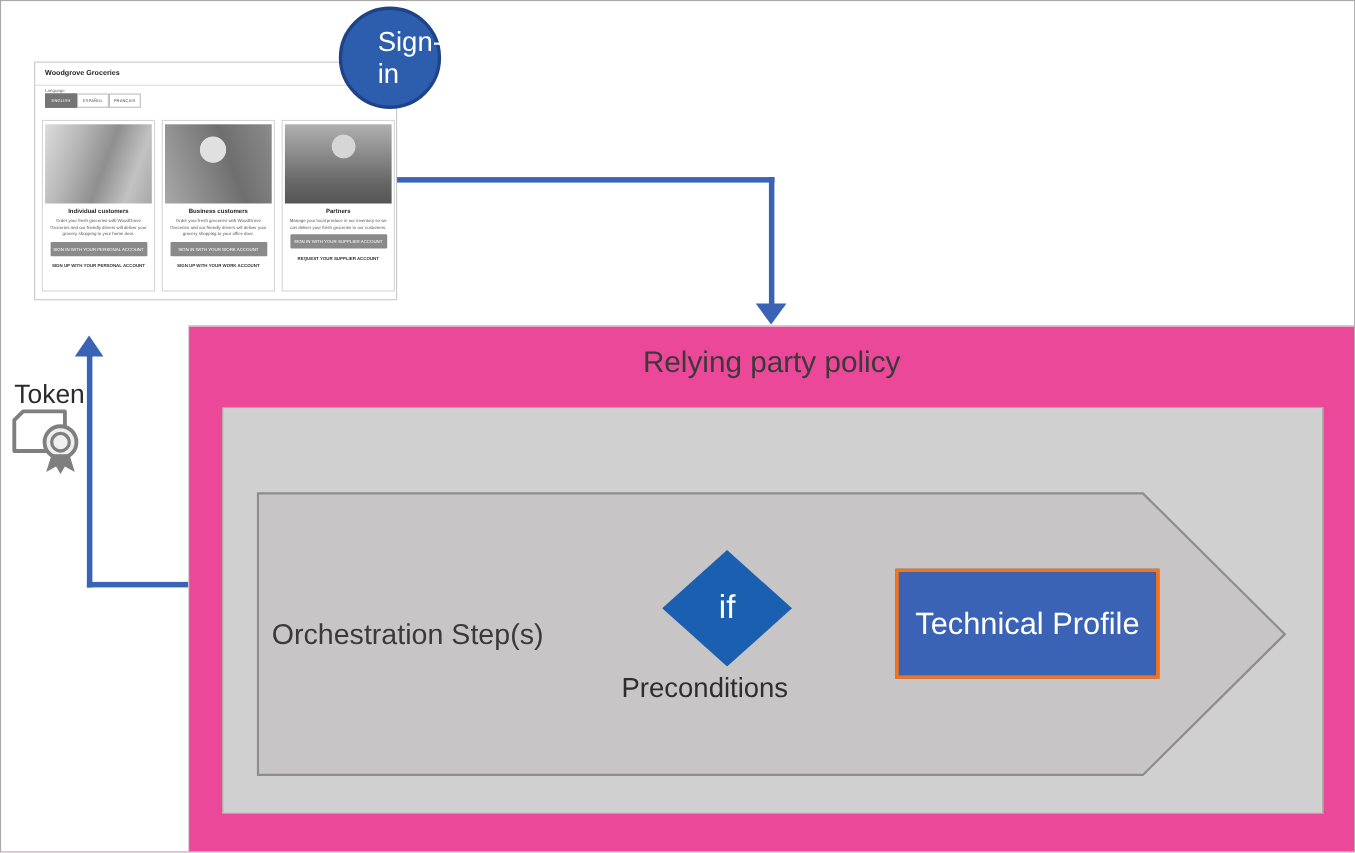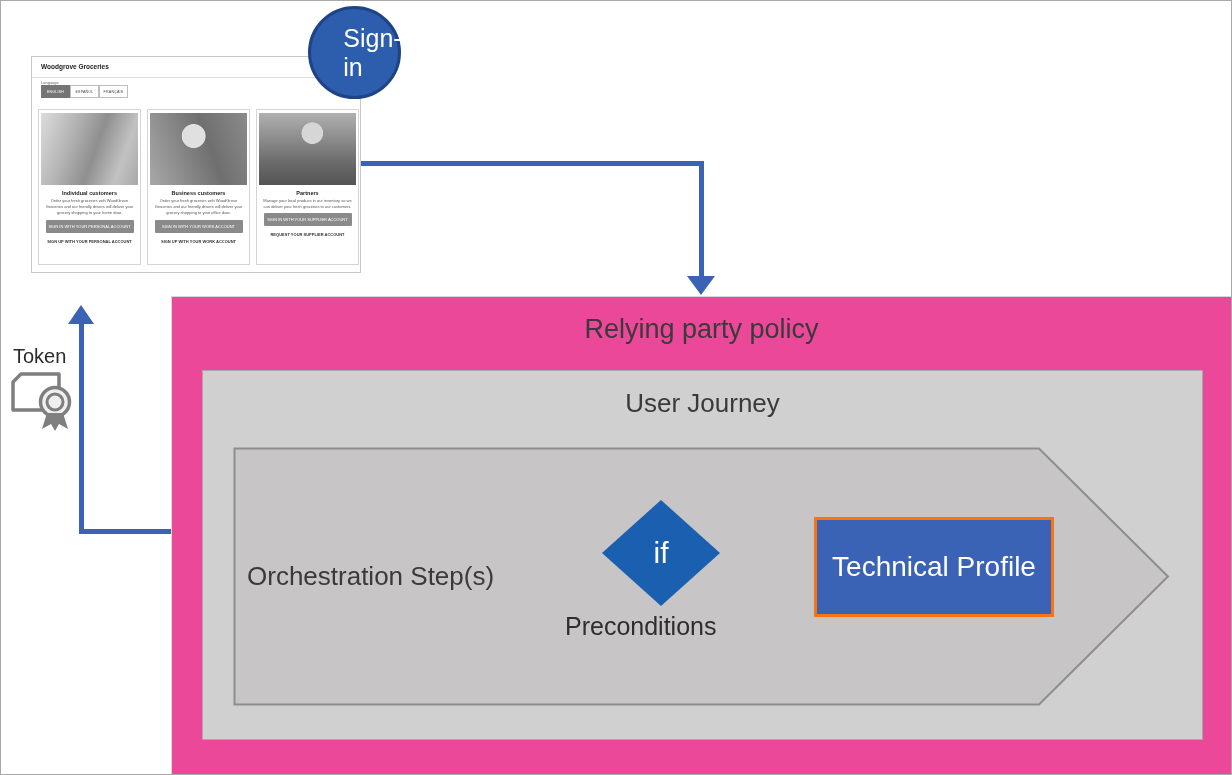--- a/index.html
+++ b/index.html
@@ -48,21 +48,21 @@
   .head-down { position:absolute; left:686px; top:275px; width:0; height:0; z-index:4;
                border-left:14px solid transparent; border-right:14px solid transparent;
                border-top:19px solid #3A62B5; }
   .seg-token-v { left:78px; top:322px; width:5px; height:211px; }
   .seg-token-h { left:78px; top:528px; width:92px; height:5px; }
   .head-up { position:absolute; left:67px; top:304px; width:0; height:0; z-index:4;
              border-left:13px solid transparent; border-right:13px solid transparent;
              border-bottom:19px solid #3A62B5; }
 
   
-  .token-label { position:absolute; left:12px; top:344px; font-size:20px; color:#2b2b2b; }
+  .token-label { position:absolute; left:12px; top:344px; font-size:24px; color:#2b2b2b; }
   .token-icon { position:absolute; left:6px; top:370px; }
 
   
   .rp-box { position:absolute; left:170px; top:295px; width:1061px; height:479px;
             background:#ec4899; border:1px solid #d8d8d8; }
   .rp-title { position:absolute; left:0; top:17px; width:100%; text-align:center;
               font-size:27px; color:#3a3a3a; }
   .uj-box { position:absolute; left:30px; top:73px; width:1001px; height:370px;
             background:#D0D0D0; border:1px solid #a8a8a8; }
   .uj-title { position:absolute; left:0; top:17px; width:100%; text-align:center;
@@ -134,21 +134,20 @@
     <path d="M14 3 L52 3 L52 39 L6 39 L6 11 Z" fill="none" stroke="#7F7F7F" stroke-width="3.5" stroke-linejoin="round"></path>
     <circle cx="48" cy="31" r="14.5" fill="#efefef" stroke="#7F7F7F" stroke-width="3.5"></circle>
     <circle cx="48" cy="31" r="8" fill="none" stroke="#7F7F7F" stroke-width="3"></circle>
     <path d="M40 42 L35 58 L44 53 L48 60 L52 53 L61 58 L56 42 Z" fill="#7F7F7F"></path>
   </svg>
 
   <div class="rp-box">
     <div class="rp-title">Relying party policy</div>
 
     <div class="uj-box">
-      <div class="uj-title">User Journey</div>
 
       <svg class="chevron-svg" width="938" height="260" viewBox="0 0 938 260">
         <polygon points="1.5,1.5 806,1.5 935,129.5 806,257.5 1.5,257.5" fill="#C7C5C5" stroke="#8D8D8D" stroke-width="2"></polygon>
       </svg>
       <div class="orch-label">Orchestration Step(s)</div>
 
       <div class="if-diamond-wrap">
         <svg width="118" height="106" viewBox="0 0 118 106">
           <polygon points="59,0 118,53 59,106 0,53" fill="#1B60B0"></polygon>
         </svg>

